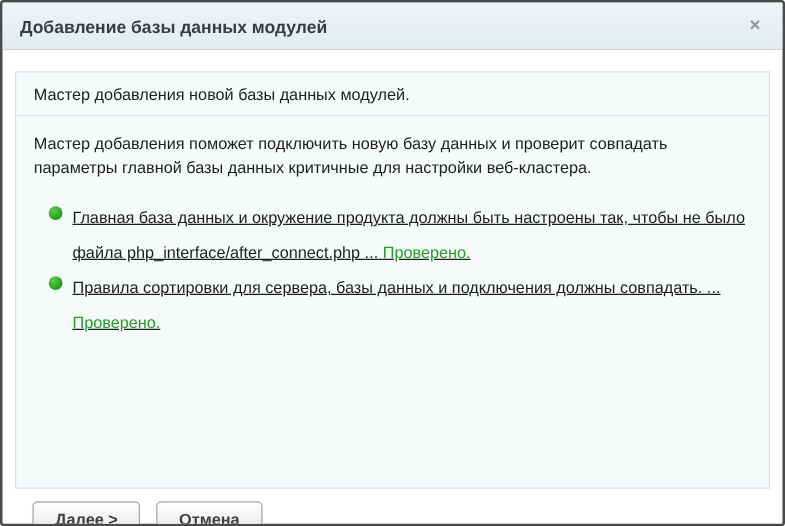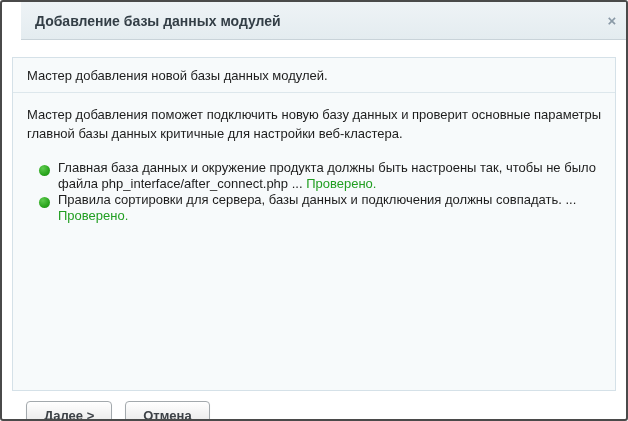--- a/index.html
+++ b/index.html
@@ -15,22 +15,21 @@
     border-radius: 3px;
     position: relative;
     overflow: hidden;
   }
   .titlebar {
     height: 38px;
     background: linear-gradient(to bottom, #eef3f6, #e4ecf0);
     border-bottom: 1px solid #c9d3d9;
     display: flex;
     align-items: center;
-    padding: 0 4px 0 14px;
-    margin-left: 19px;
+    padding: 0 12px 0 14px;
   }
   .titlebar .title {
     flex: 1;
     font-size: 14px;
     font-weight: bold;
     color: #333e46;
   }
   .close-btn {
     width: 20px; height: 20px;
     display: flex; align-items: center; justify-content: center;
@@ -61,23 +60,24 @@
     color: #1d1d1d;
     line-height: 19px;
   }
   .check-list {
     list-style: none;
     margin: 17px 0 0 12px;
   }
   .check-item {
     position: relative;
     padding-left: 19px;
-    line-height: 16px;
+    line-height: 28px;
     font-size: 13px;
     color: #1d1d1d;
+    text-decoration: underline;
   }
   .bullet {
     position: absolute;
     left: 0; top: 5px;
     width: 11px; height: 11px;
     border-radius: 50%;
     background: radial-gradient(circle at 35% 30%, #5ecb4e, #2aa51e 60%, #1d8c13);
   }
   .check-status {
     color: #219e21;
@@ -109,21 +109,21 @@
 
   <div class="titlebar">
     <div class="title">Добавление базы данных модулей</div>
     <div class="close-btn">×</div>
   </div>
 
   <div class="body-area">
     <div class="wizard-panel">
       <div class="wizard-step-title">Мастер добавления новой базы данных модулей.</div>
       <div class="wizard-content">
-        <p>Мастер добавления поможет подключить новую базу данных и проверит основные параметры главной базы данных критичные для настройки веб-кластера.</p>
+        <p>Мастер добавления поможет подключить новую базу данных и проверит совпадать параметры главной базы данных критичные для настройки веб-кластера.</p>
         <ul class="check-list">
           <li class="check-item">
             <span class="bullet"></span>
             <span>Главная база данных и окружение продукта должны быть настроены так, чтобы не было файла php_interface/after_connect.php ...</span>
             <span class="check-status">Проверено.</span>
           </li>
           <li class="check-item">
             <span class="bullet"></span>
             <span>Правила сортировки для сервера, базы данных и подключения должны совпадать. ...</span>
             <span class="check-status">Проверено.</span>

